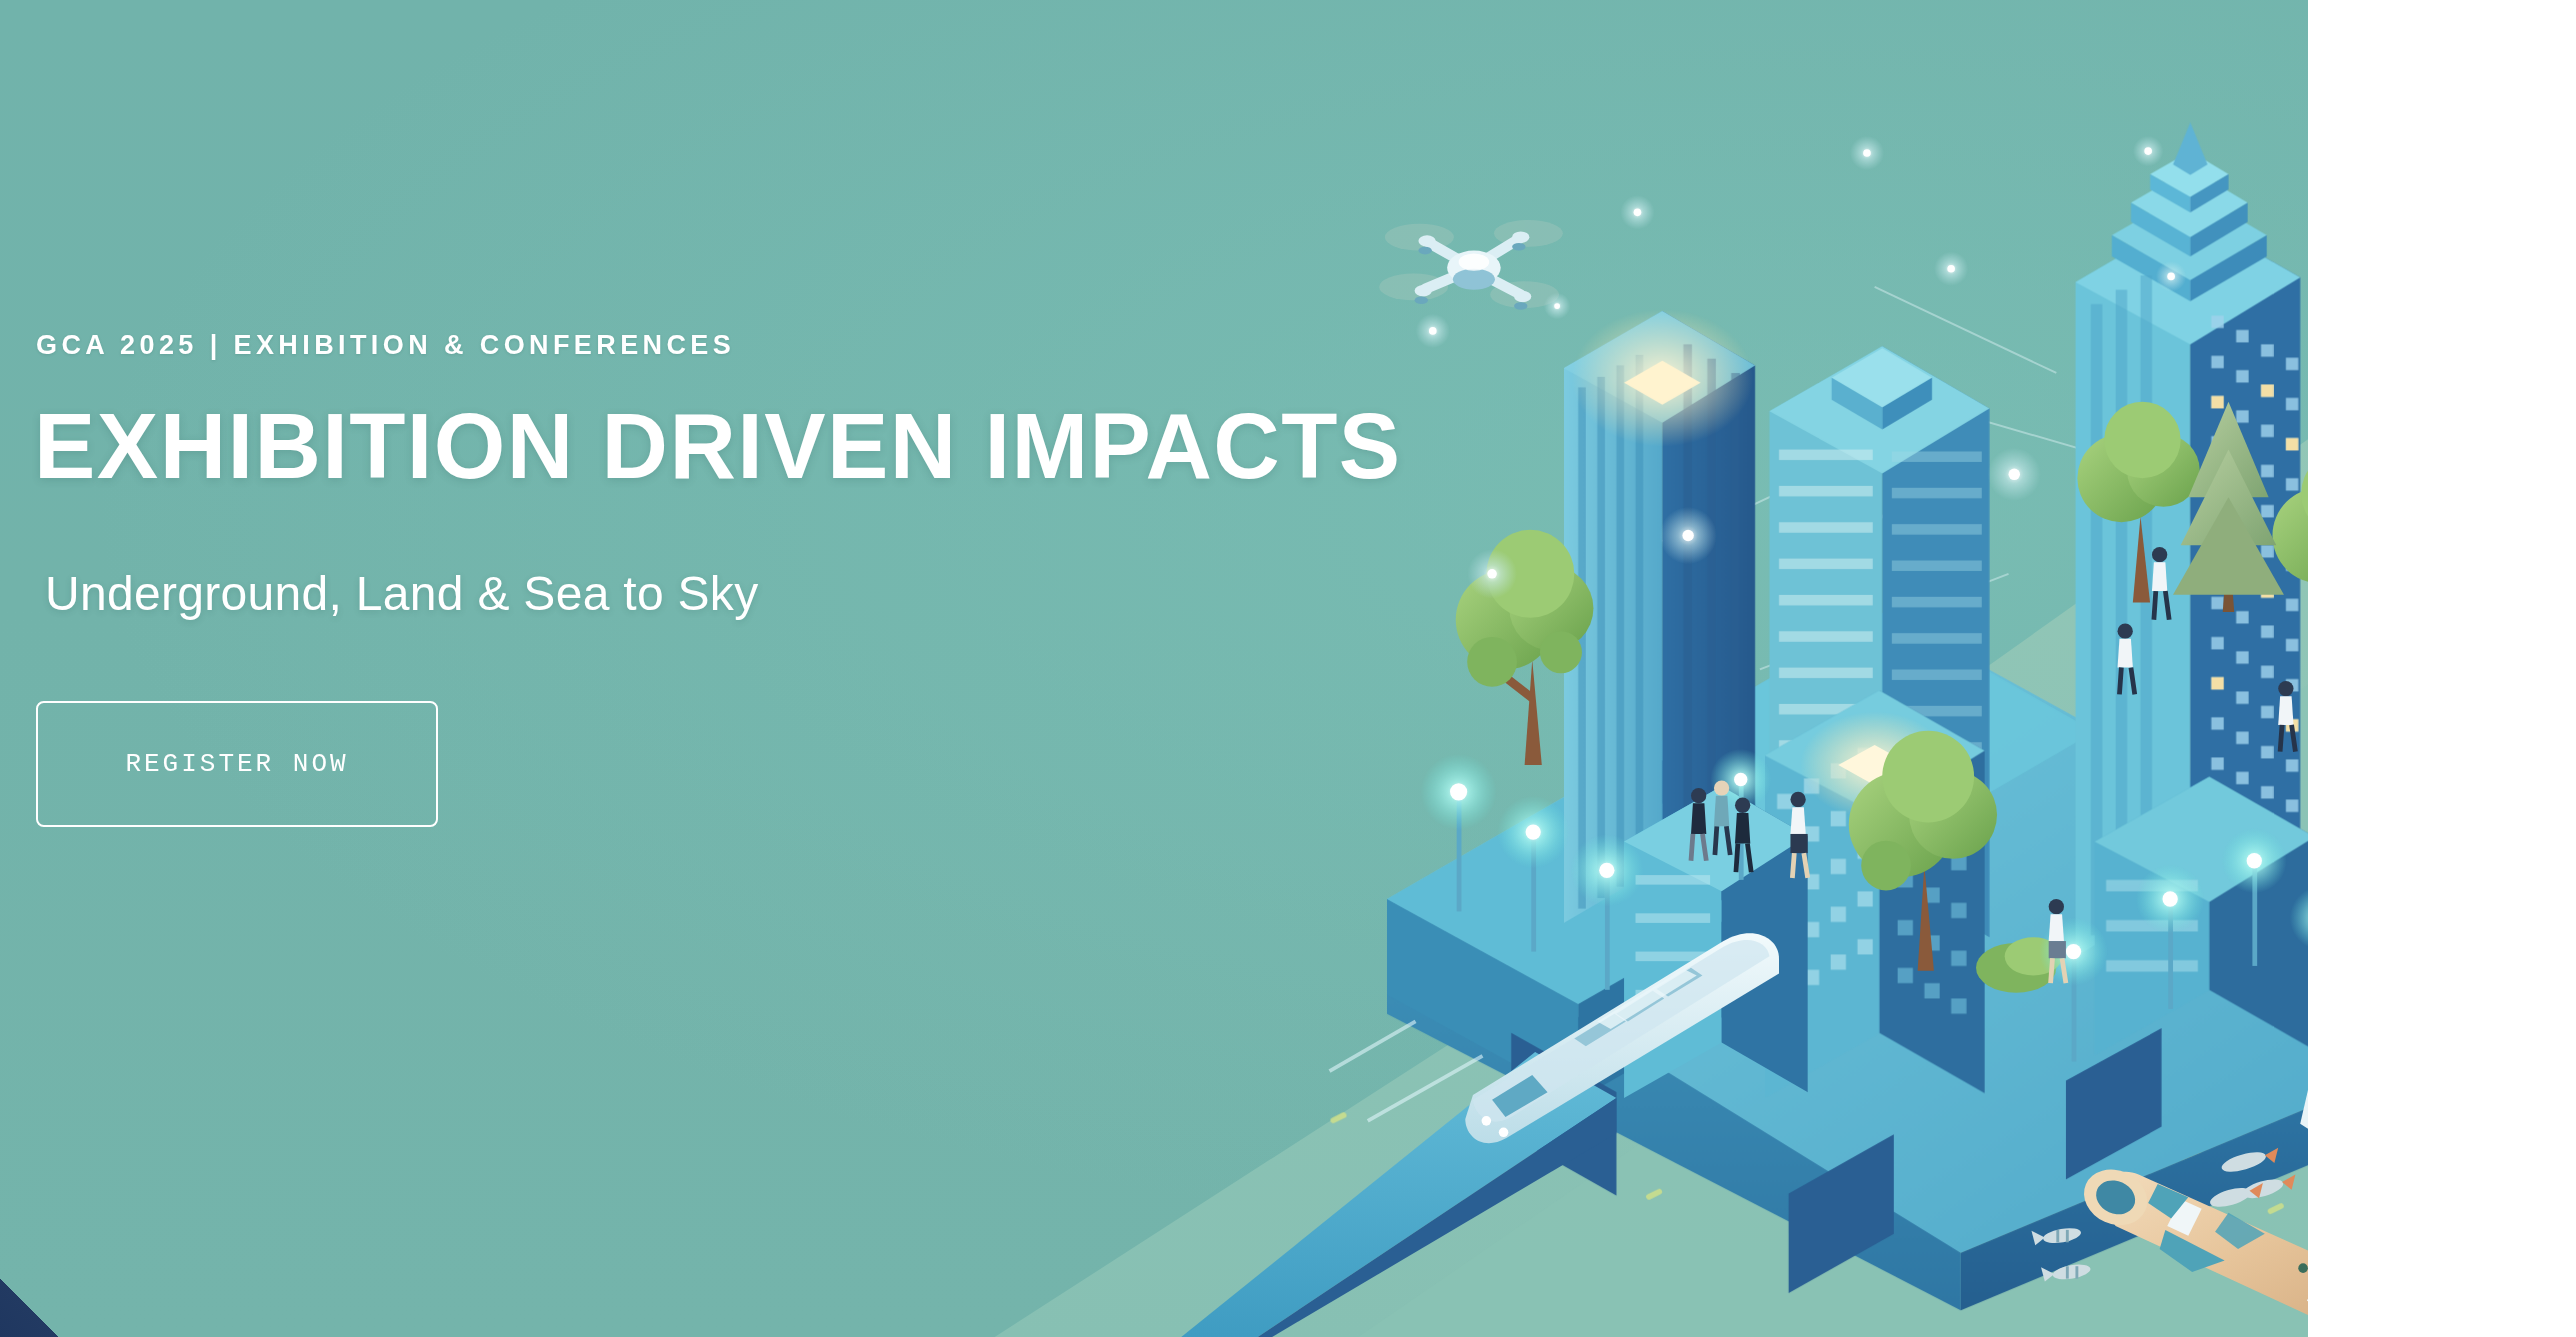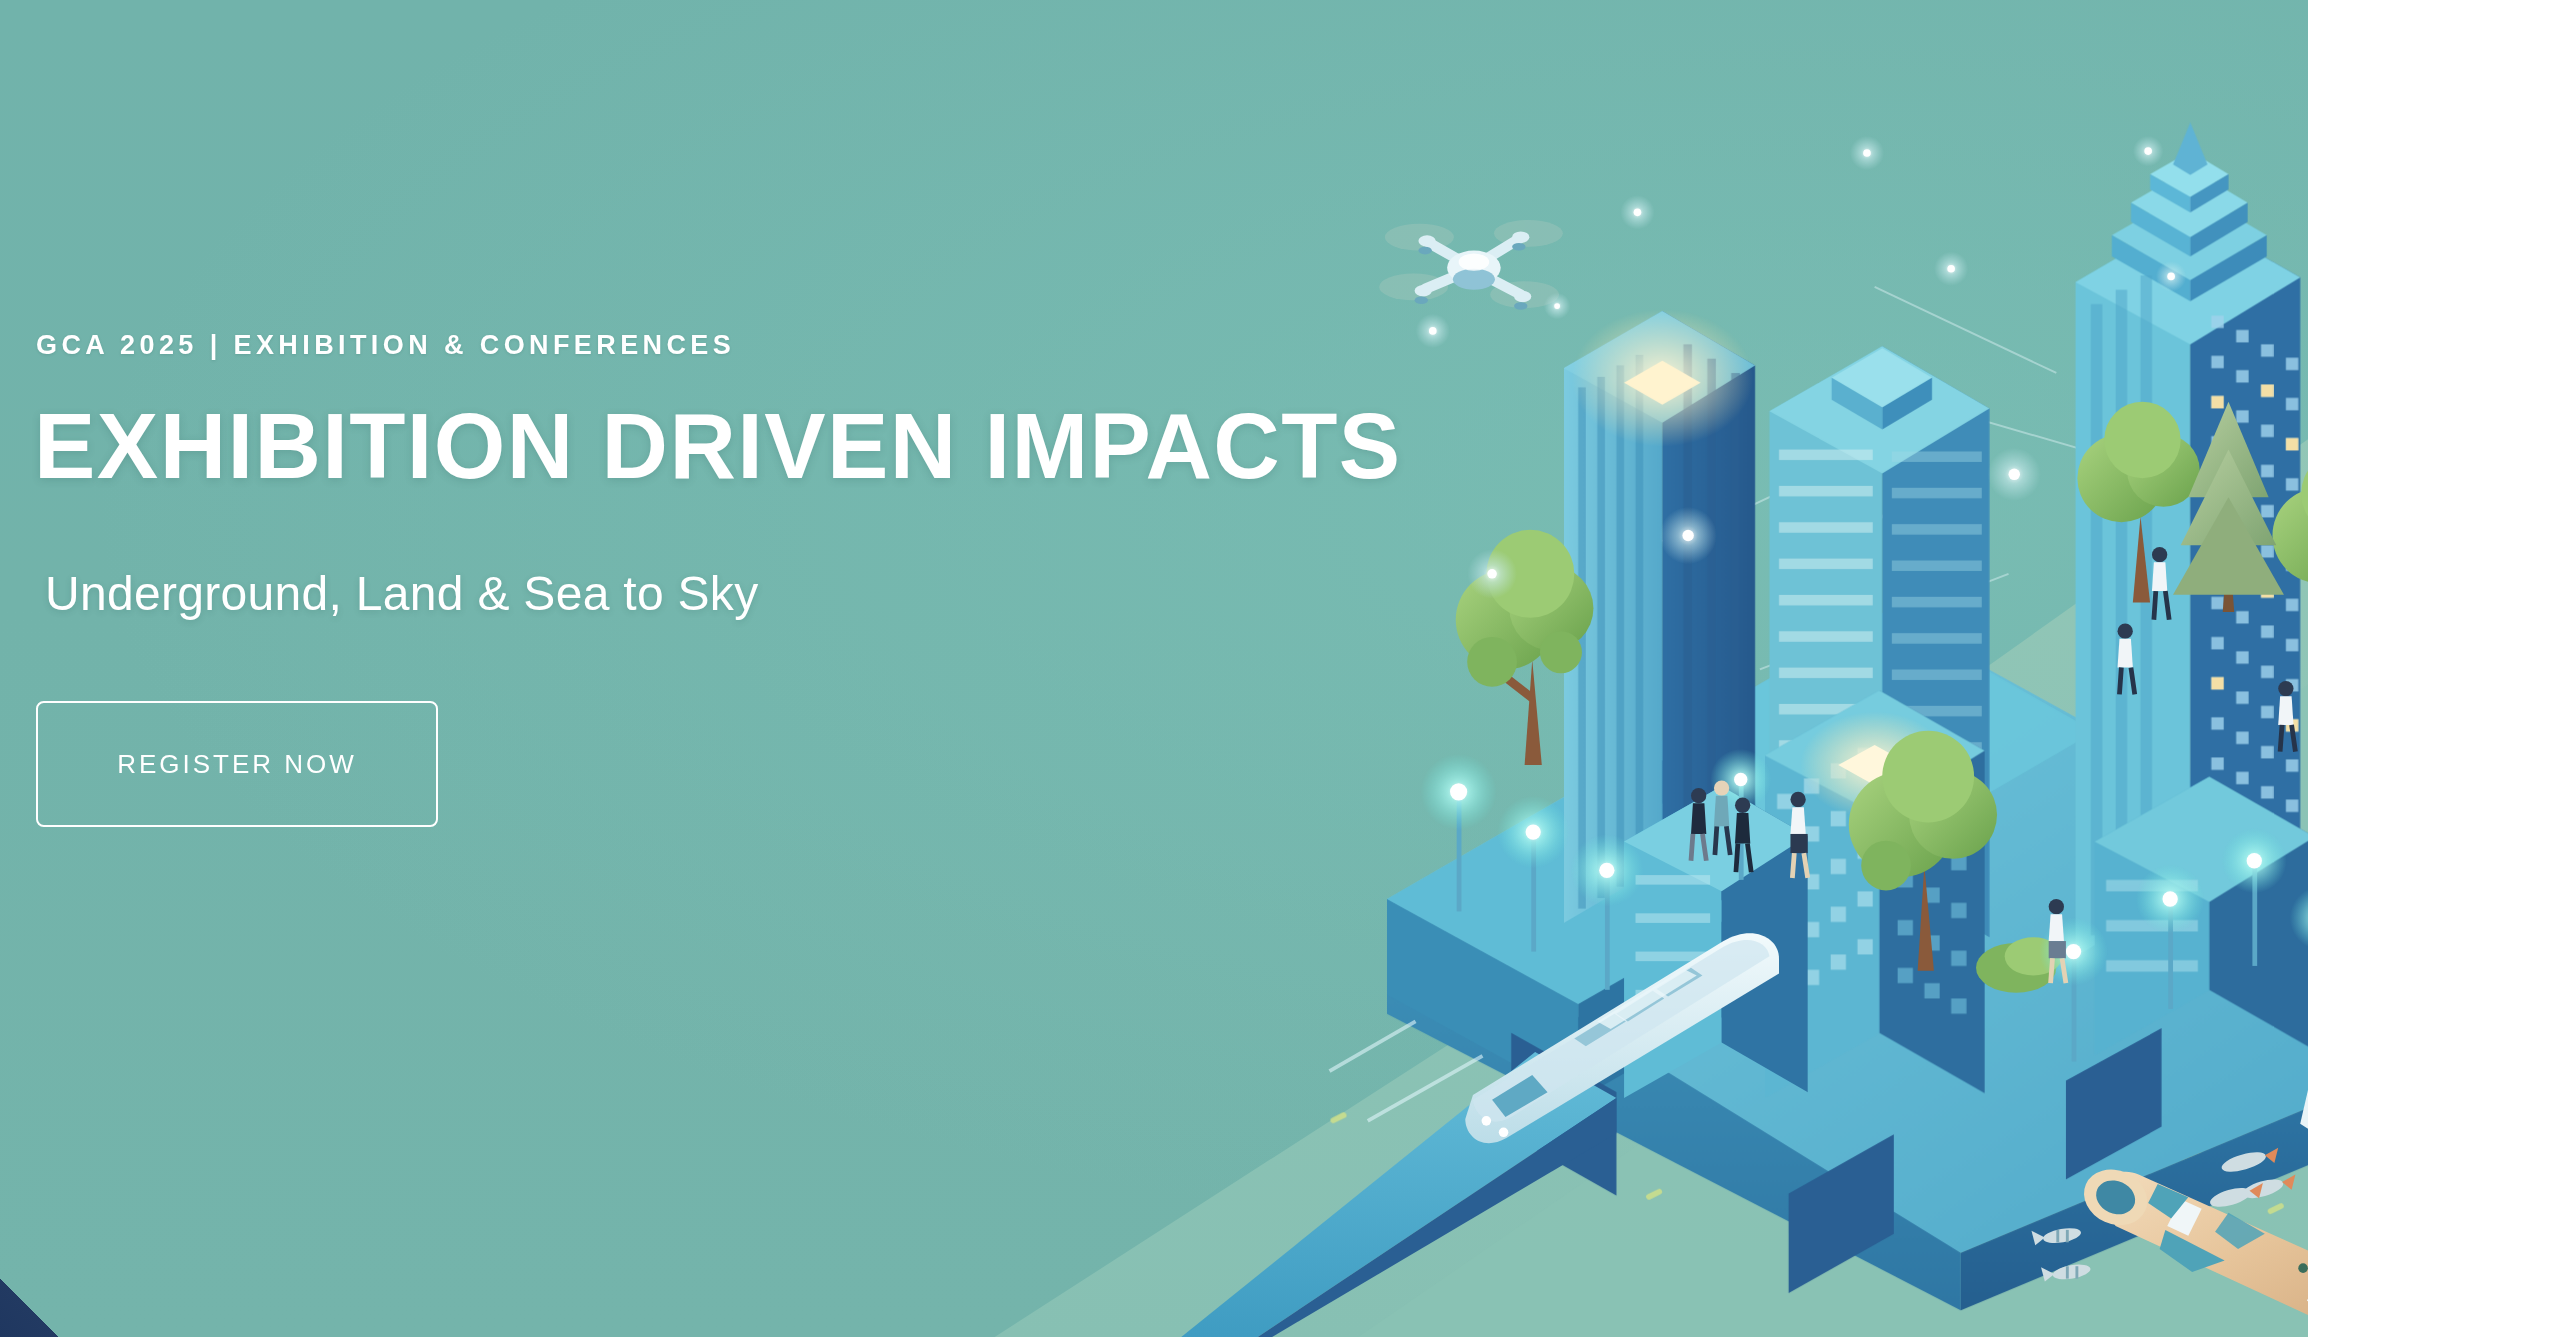--- a/index.html
+++ b/index.html
@@ -63,21 +63,21 @@
     white-space:nowrap;
     text-shadow:0 1.9px 6.7px rgba(40,90,85,.20);
   }
   .cta {
     position:absolute; left:0; top:701px;
     width:402px; height:126px;
     border:2.9px solid #ffffff;
     border-radius:7.7px;
     background:transparent;
     color:#ffffff;
-    font-family:Liberation Sans, sans-serif;
+    font-family:Liberation Mono, monospace;
     font-size:26px;
     font-weight:400;
     letter-spacing:3px;
     text-transform:uppercase;
     cursor:pointer;
     display:flex; align-items:center; justify-content:center;
     text-align:center;
   }
 
   

